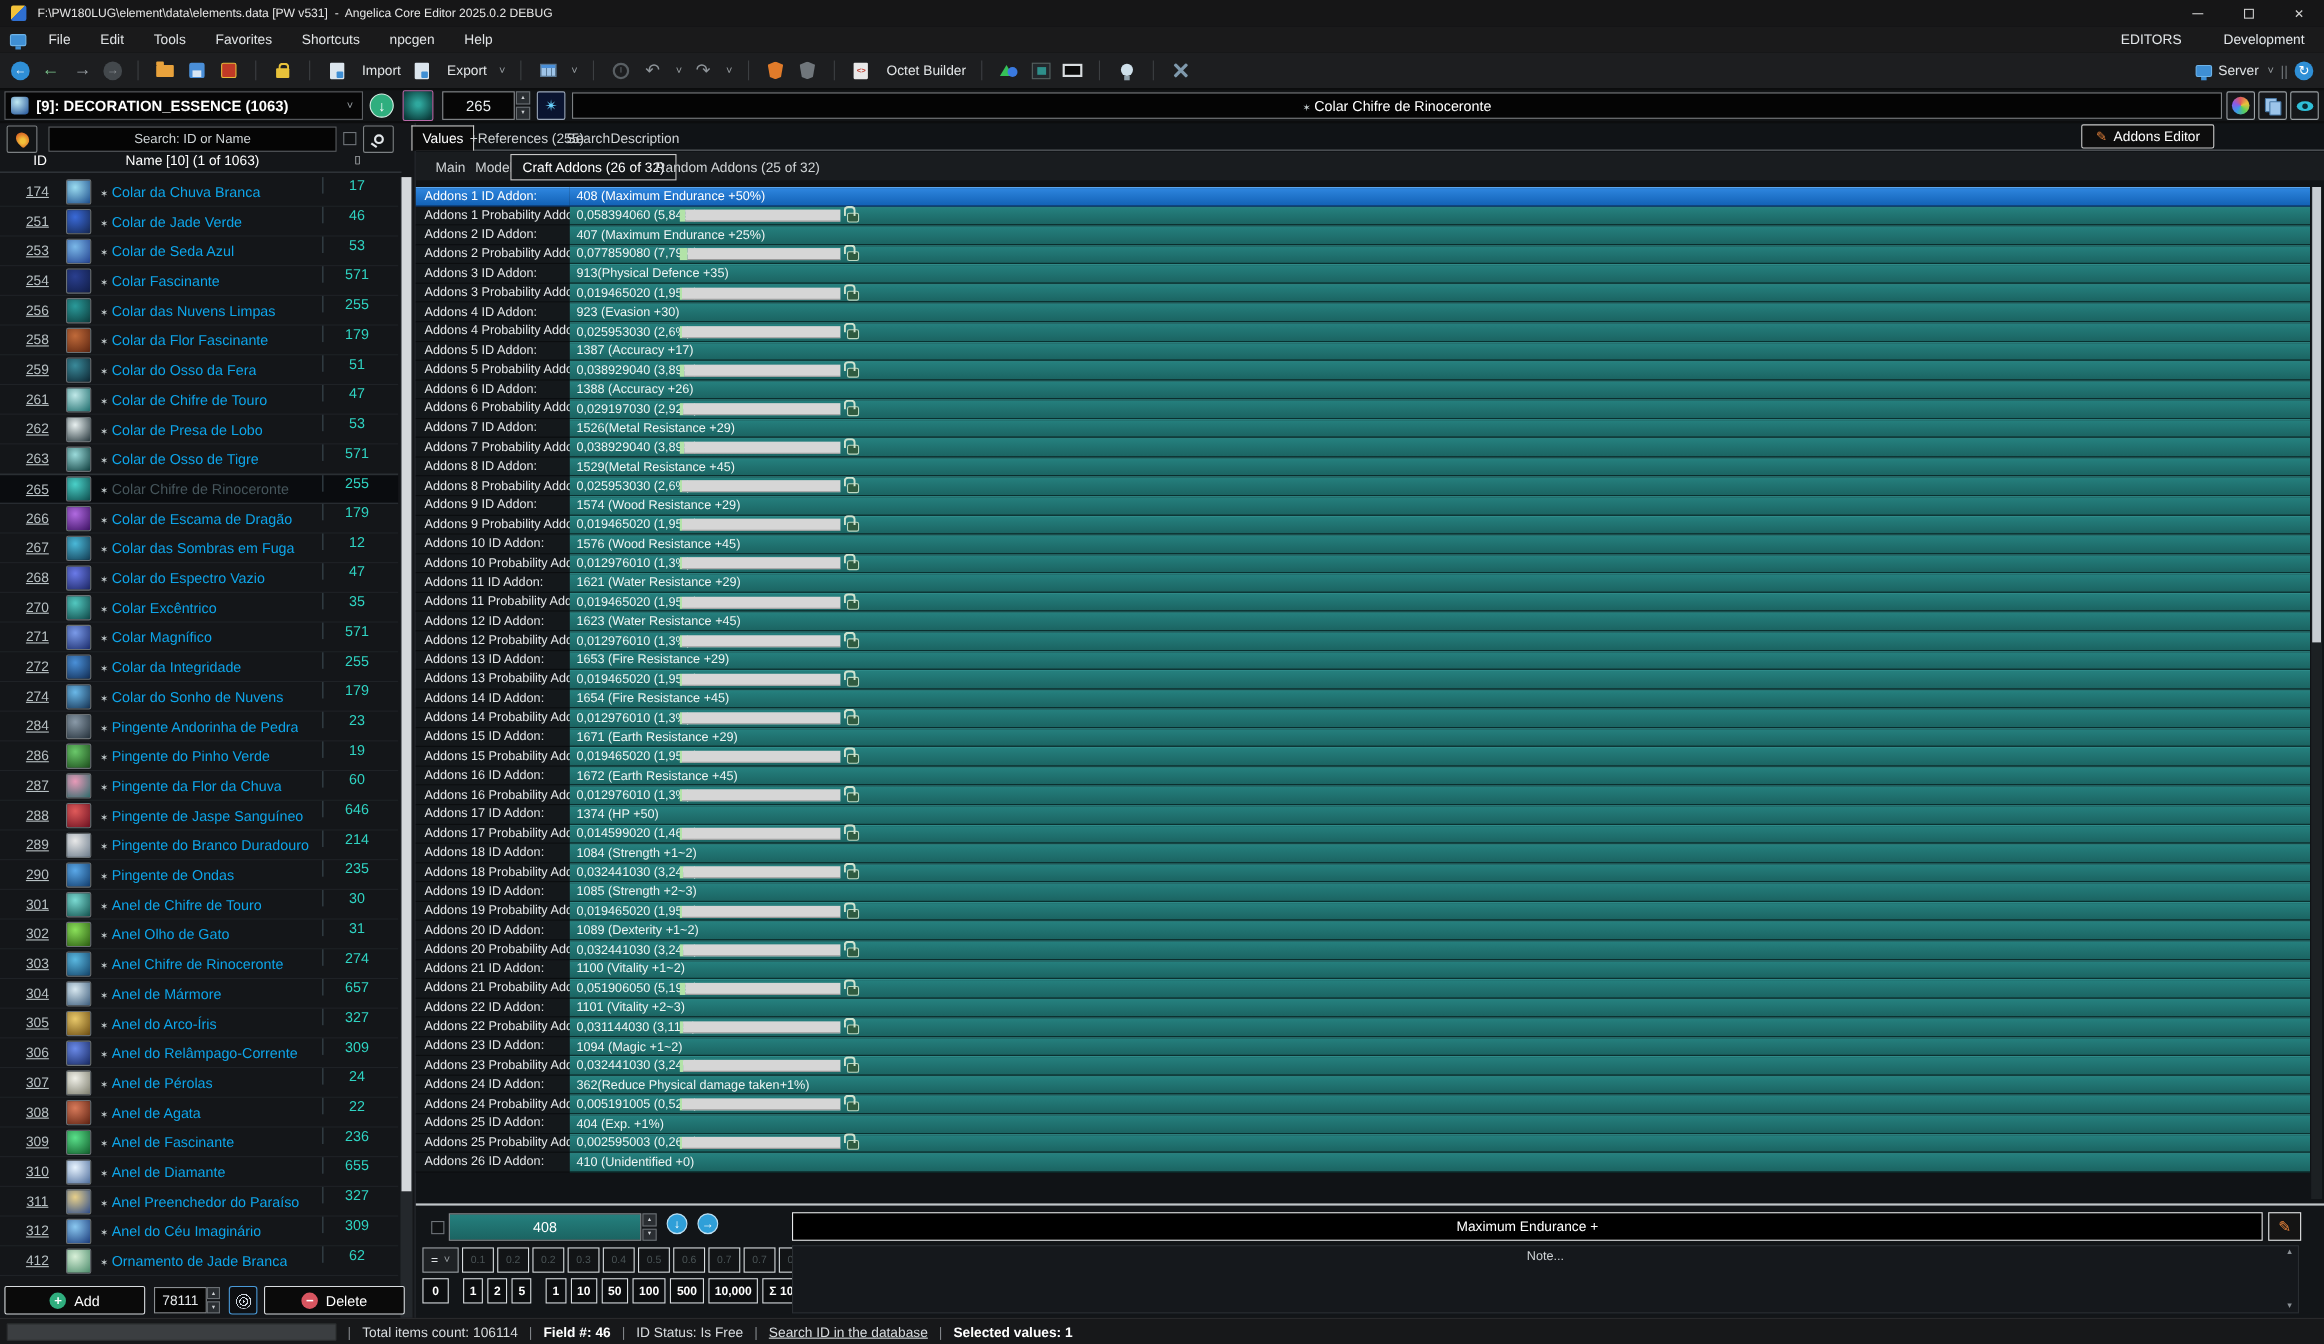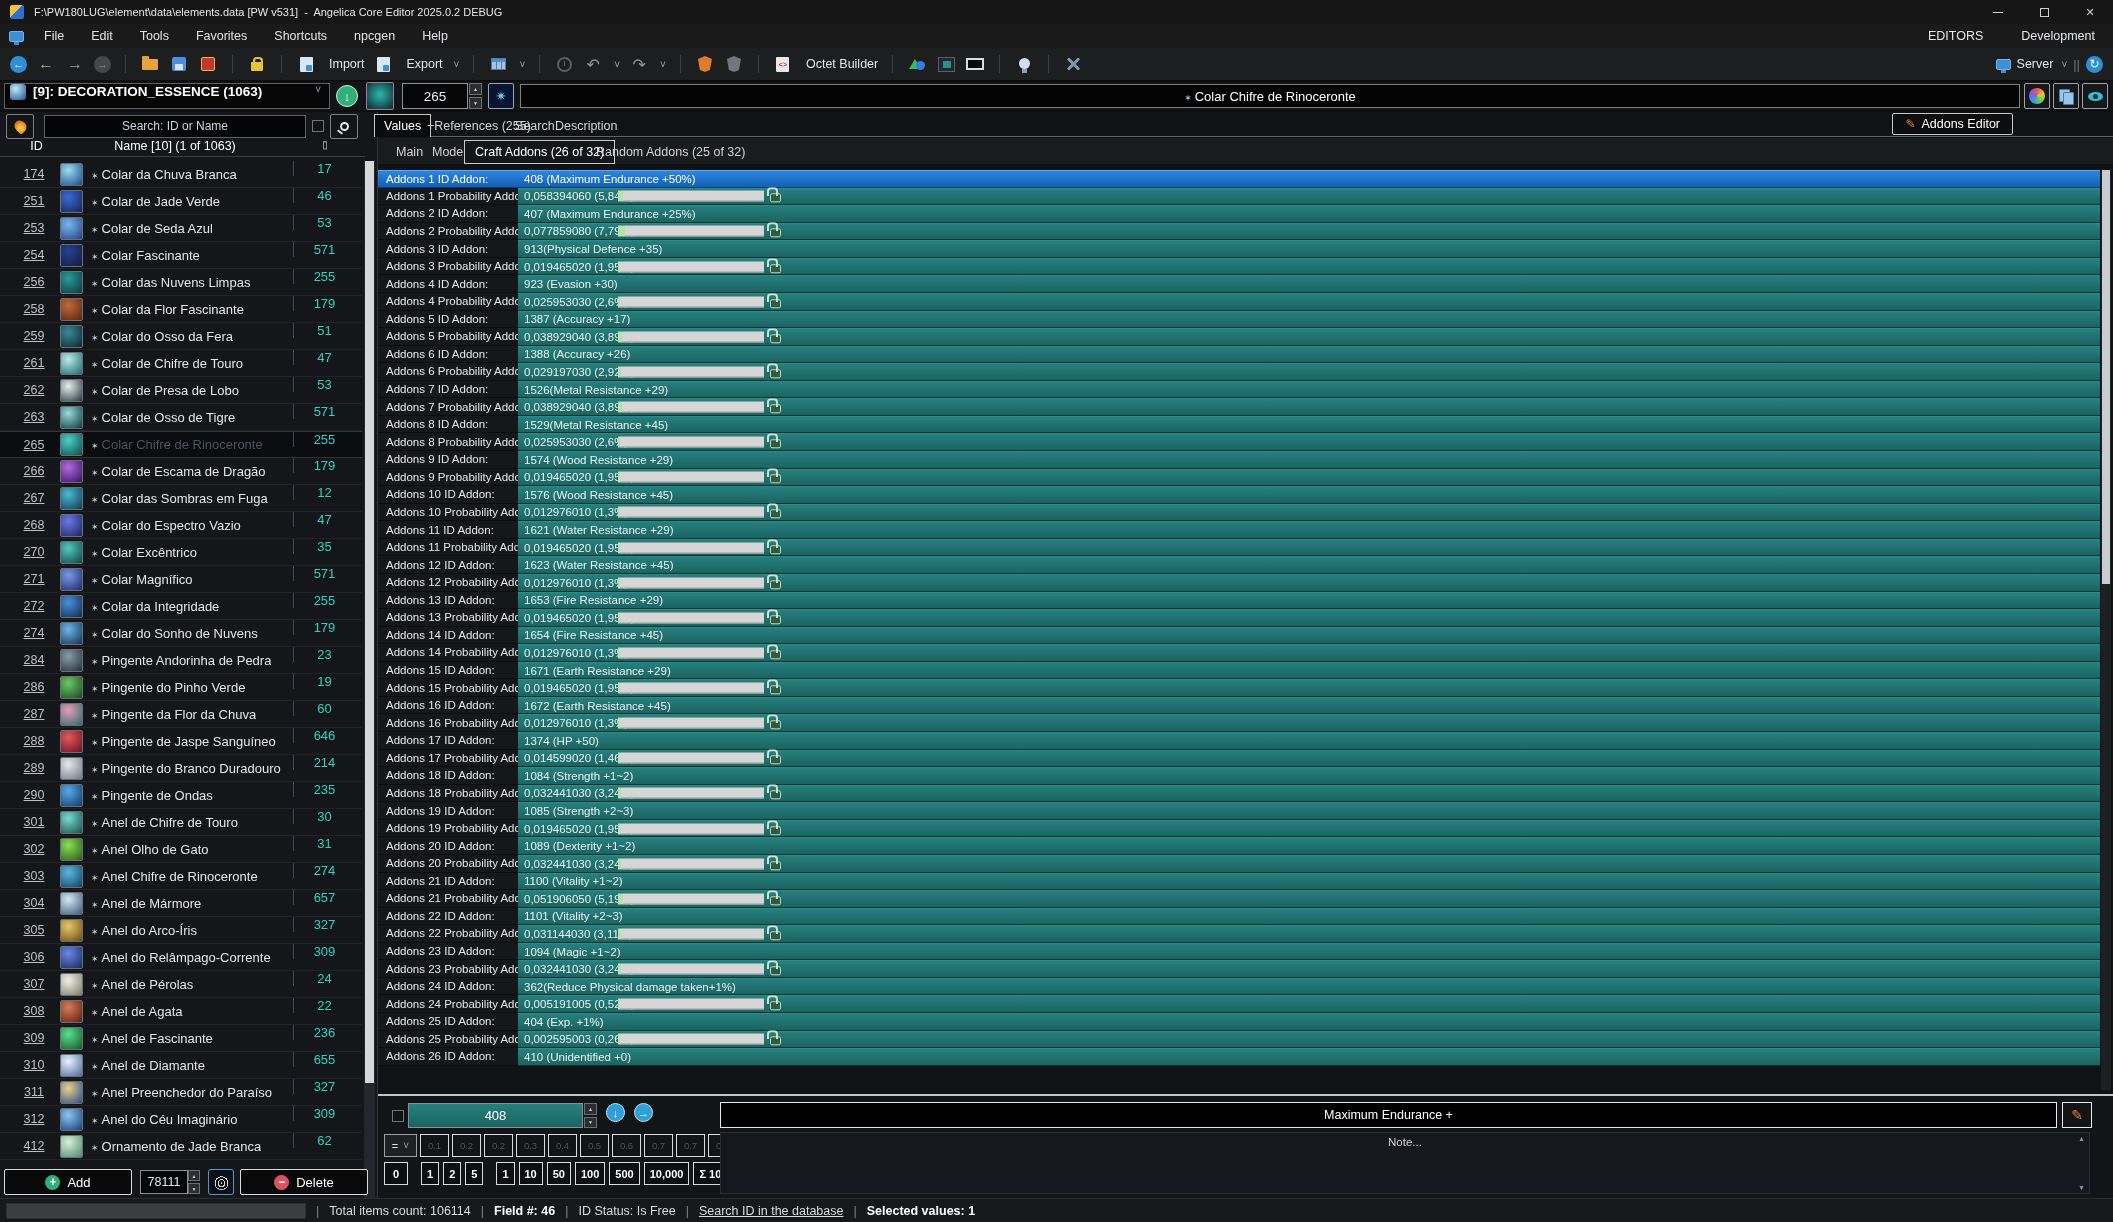--- a/index.html
+++ b/index.html
@@ -66,21 +66,21 @@
   .tools{width:16px;height:16px;position:relative}
   .tools::before,.tools::after{content:"";position:absolute;left:7px;top:0;width:3px;height:16px;background:#7f99ac;border-radius:1px}
   .tools::before{transform:rotate(45deg)}.tools::after{transform:rotate(-45deg)}
   .server-box{margin-left:auto;display:flex;align-items:center;gap:6px;margin-right:10px}
   .srv-label{color:#dfe3e6;font-size:12.5px}
   .dsep{color:#6f7478;font-size:13px}
   .c-refresh{background:#2f8fd6;font-size:12px}
 
   
   .idrow{left:0;top:82px;width:2113px;height:28px;background:#121416}
-  .combo{left:4px;top:1px;width:326px;height:26px;background:#060606;border:1px solid #5c6064;display:flex;}
+  .combo{left:4px;top:1px;width:326px;height:26px;background:#060606;border:1px solid #5c6064;display:flex;align-items:center}
   .combo .cicon{width:16px;height:16px;margin-left:5px;border-radius:3px;background:radial-gradient(circle at 35% 30%,#bfe9f2,#1f4f96)}
   .combo .ctext{margin-left:7px;font-weight:bold;font-size:13.5px;color:#fff}
   .combo .chev{margin-left:auto;margin-right:8px;color:#9aa0a4}
   .greenbtn{left:336px;top:3px;width:22px;height:22px;border-radius:50%;background:#2fae7e;color:#fff;display:flex;align-items:center;justify-content:center;font-size:13px;border:1px solid #d8efe6}
   .bigicon{left:366px;top:0;width:28px;height:28px;border:1px solid #b86aa8;border-radius:2px;background:radial-gradient(circle at 50% 45%,#2fa89e 10%,#0b3d3c 85%)}
   .numspin{left:402px;top:1px;width:66px;height:26px;background:#060606;border:1px solid #8a8e92;display:flex;align-items:center;justify-content:center;color:#e9edef;font-size:13.5px}
   .spincol{left:469px;top:1px;width:13px;height:26px;display:flex;flex-direction:column;gap:2px}
   .spinbtn{flex:1;background:#2a2e32;border:1px solid #6a6f73;color:#cfd3d6;font-size:5px;display:flex;align-items:center;justify-content:center}
   .atombtn{left:488px;top:1px;width:26px;height:26px;background:#0a1430;border:1px solid #9aa6b8;border-radius:2px;color:#6ad4ff;display:flex;align-items:center;justify-content:center;font-size:14px}
   .titlebarblack{left:520px;top:2px;width:1500px;height:24px;background:#040404;border:1px solid #7c8083;display:flex;align-items:center;justify-content:center;color:#fff;font-size:13px}
@@ -105,21 +105,21 @@
   .mag::after{content:"";position:absolute;left:-5px;top:7px;width:6px;height:2px;background:#e3e7ea;transform:rotate(35deg)}
   .lheader{position:absolute;left:0;top:27px;width:365px;height:18px;border-bottom:1px solid #393f45;color:#fff;font-size:12.5px}
   .lheader .hid{position:absolute;left:14px;width:45px;text-align:center}
   .lheader .hname{position:absolute;left:60px;width:230px;text-align:center}
   .lheader .hval{position:absolute;left:300px;width:50px;text-align:center;font-size:10px;color:#d8dcdf}
   #left-rows{position:absolute;left:0;top:49px;width:362px}
   .lrow{height:27px;display:flex;align-items:center;border-bottom:1px solid #1f2226;position:relative}
   .lrow.sel{background:#0a0c0f;border-top:1px solid #2e3338;border-bottom:1px solid #2e3338}
   .lid{width:44px;margin-left:12px;text-align:center;color:#b8c1c4;text-decoration:underline;font-size:12.5px}
   .licon{width:23px;height:23px;margin-left:4px;border:1px solid #6a7074;border-radius:2px;flex:0 0 auto}
-  .lname{margin-left:8px;color:#e5e5e5;font-size:13px;white-space:nowrap;overflow:hidden}
+  .lname{margin-left:8px;color:#0ea5e9;font-size:13px;white-space:nowrap;overflow:hidden}
   .lrow.sel .lname{color:#46565c}
   .star::before{content:"✶";font-size:9px;margin-right:3px;color:#cfd8da;opacity:.95}
   .lval{position:absolute;left:293px;width:62px;text-align:center;color:#2fd3c2;font-size:13px;border-left:1px solid #3b4a52;align-self:stretch;display:flex;align-items:center;justify-content:center}
   .lscroll{position:absolute;left:364px;top:49px;width:11px;height:1048px;background:#24282c}
   .lthumb{position:absolute;left:1px;top:0;width:9px;height:88%;background:#d4d8db}
   .addrow{position:absolute;left:0;top:1055px;width:378px;height:30px;display:flex;align-items:center}
   .btnblk{height:26px;background:#0a0a0a;border:1.5px solid #d8dcdf;border-radius:2px;display:flex;align-items:center;justify-content:center;gap:7px;color:#fff;font-size:13px}
   .addbtn{width:128px;margin-left:4px}
   .dot{width:15px;height:15px;border-radius:50%;display:flex;align-items:center;justify-content:center;color:#fff;font-size:12px;font-weight:bold}
   .dot.g{background:#2fae7e}.dot.r{background:#d85560}

